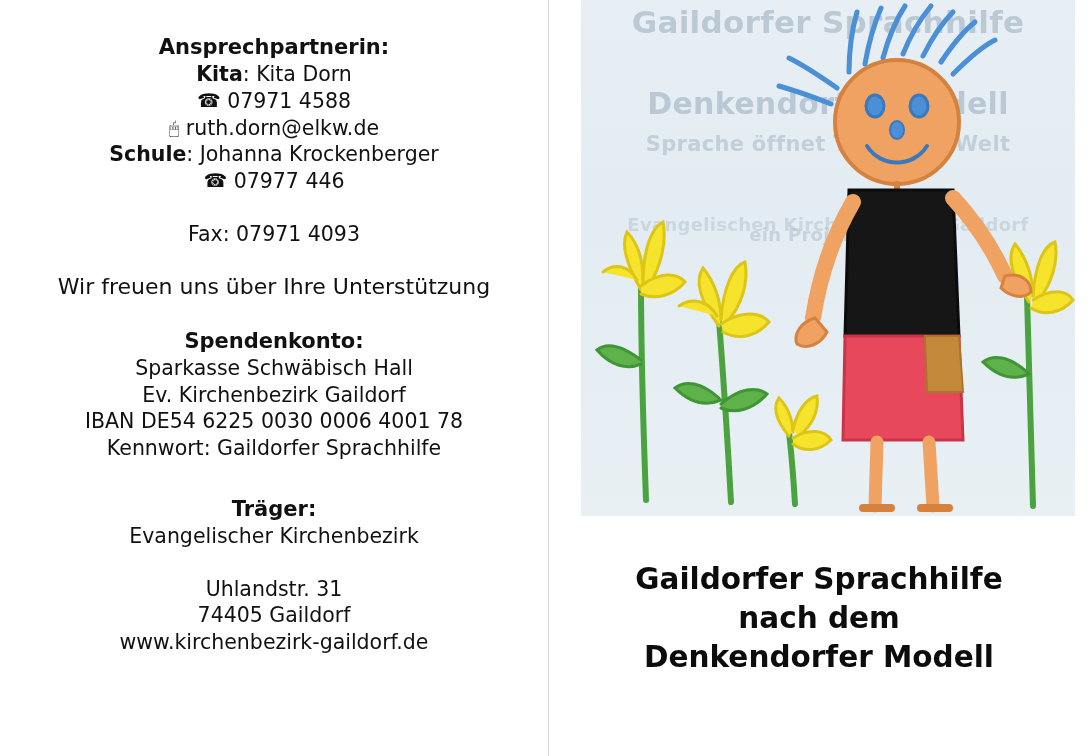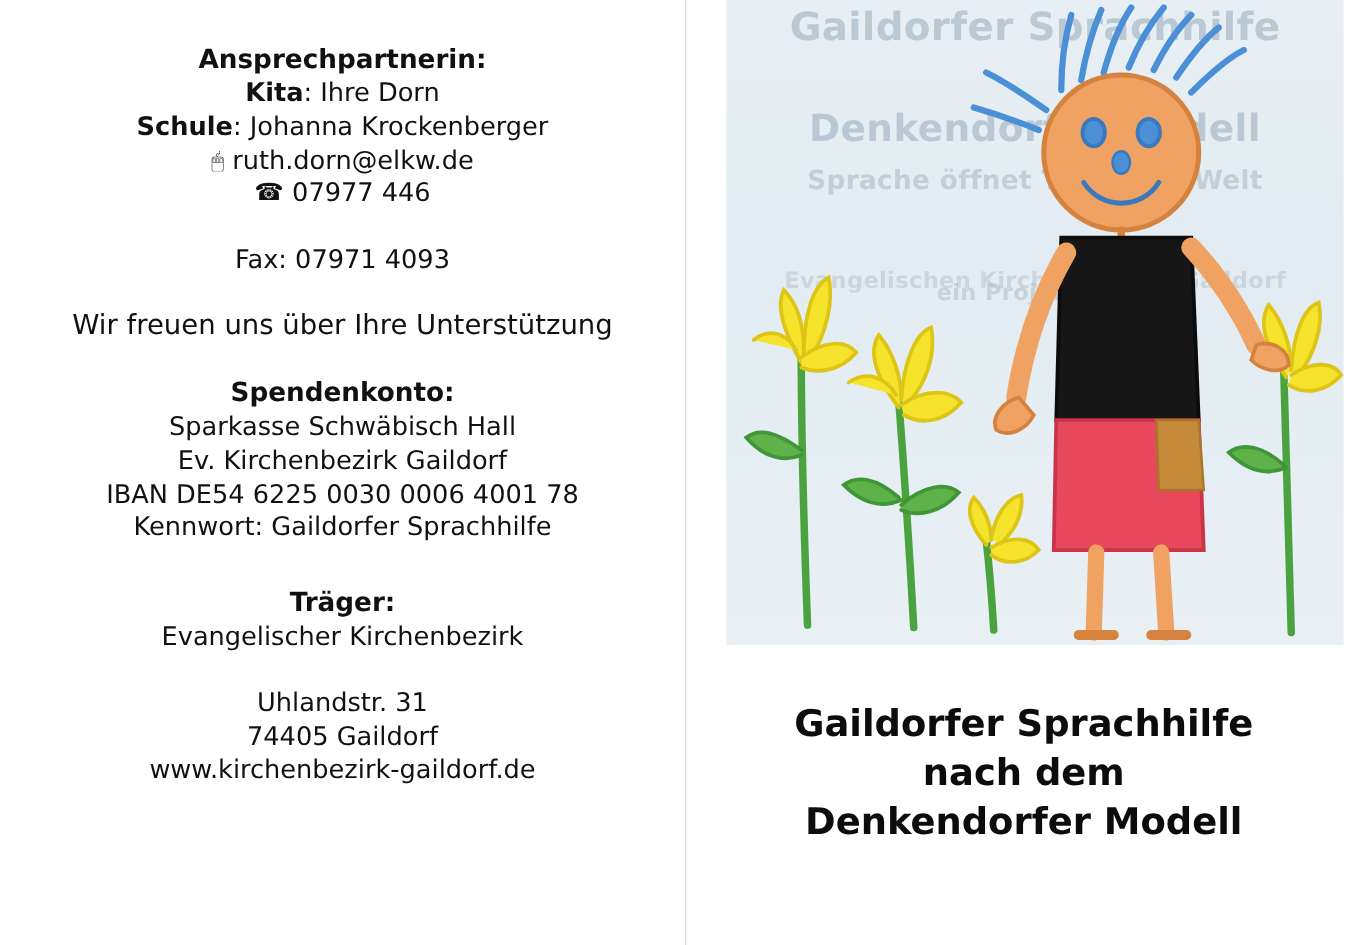--- a/index.html
+++ b/index.html
@@ -121,31 +121,35 @@
 </head>
 <body>
 
 <div class="brochure">
 
   <div class="panel-left">
 
     <div class="heading">Ansprechpartnerin:</div>
 
     <div class="line">
-      <span class="lbl">Kita</span><span>: </span><span>Ihre Dorn</span>
-    </div>
-
-
-    <div class="line">
-      <span class="lbl">Schule</span><span>: </span><span>Johanna Krockenberger</span>
+      <span class="lbl">Kita</span><span>: </span><span>Kita Dorn</span>
+    </div>
+
+    <div class="line">
+      <span class="icon-glyph phone-icon">☎</span>
+      <span>07971 4588</span>
     </div>
 
     <div class="line">
       <span class="icon-glyph mouse-icon">🖱</span>
       <span>ruth.dorn@elkw.de</span>
+    </div>
+
+    <div class="line">
+      <span class="lbl">Schule</span><span>: </span><span>Johanna Krockenberger</span>
     </div>
 
     <div class="line">
       <span class="icon-glyph phone-icon">☎</span>
       <span>07977 446</span>
     </div>
 
 
     <div class="gap-md"></div>
 

